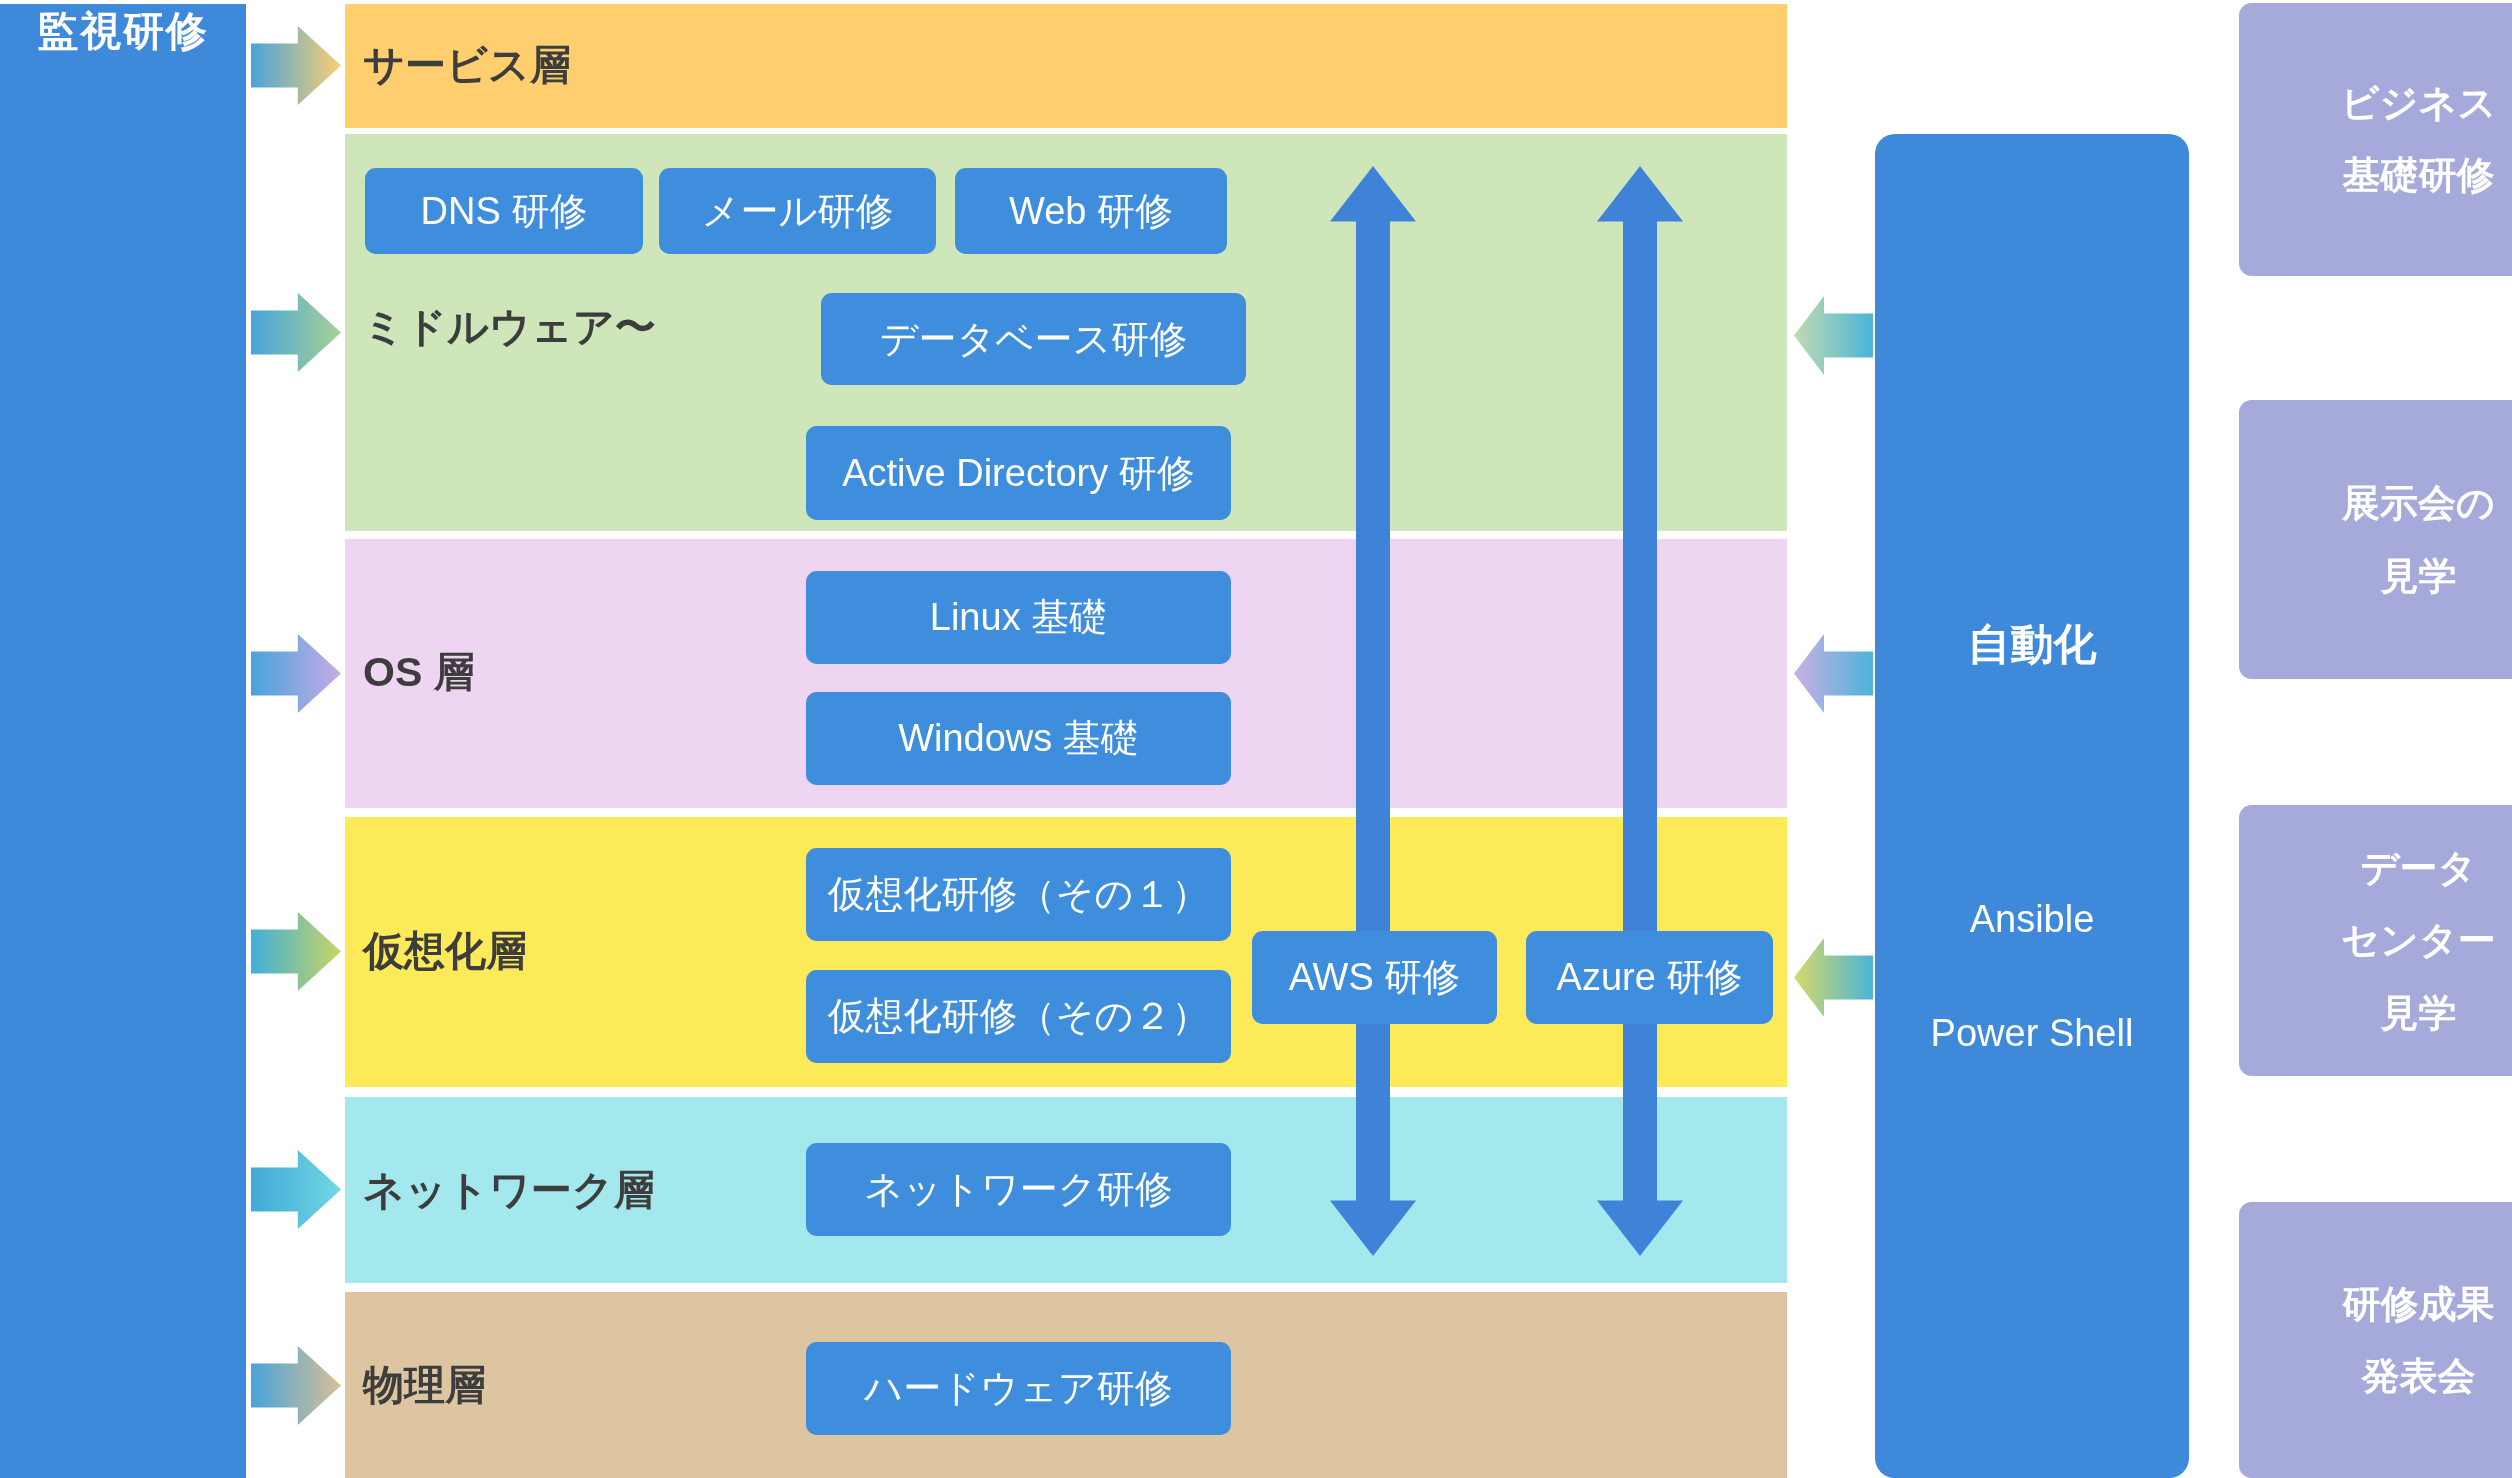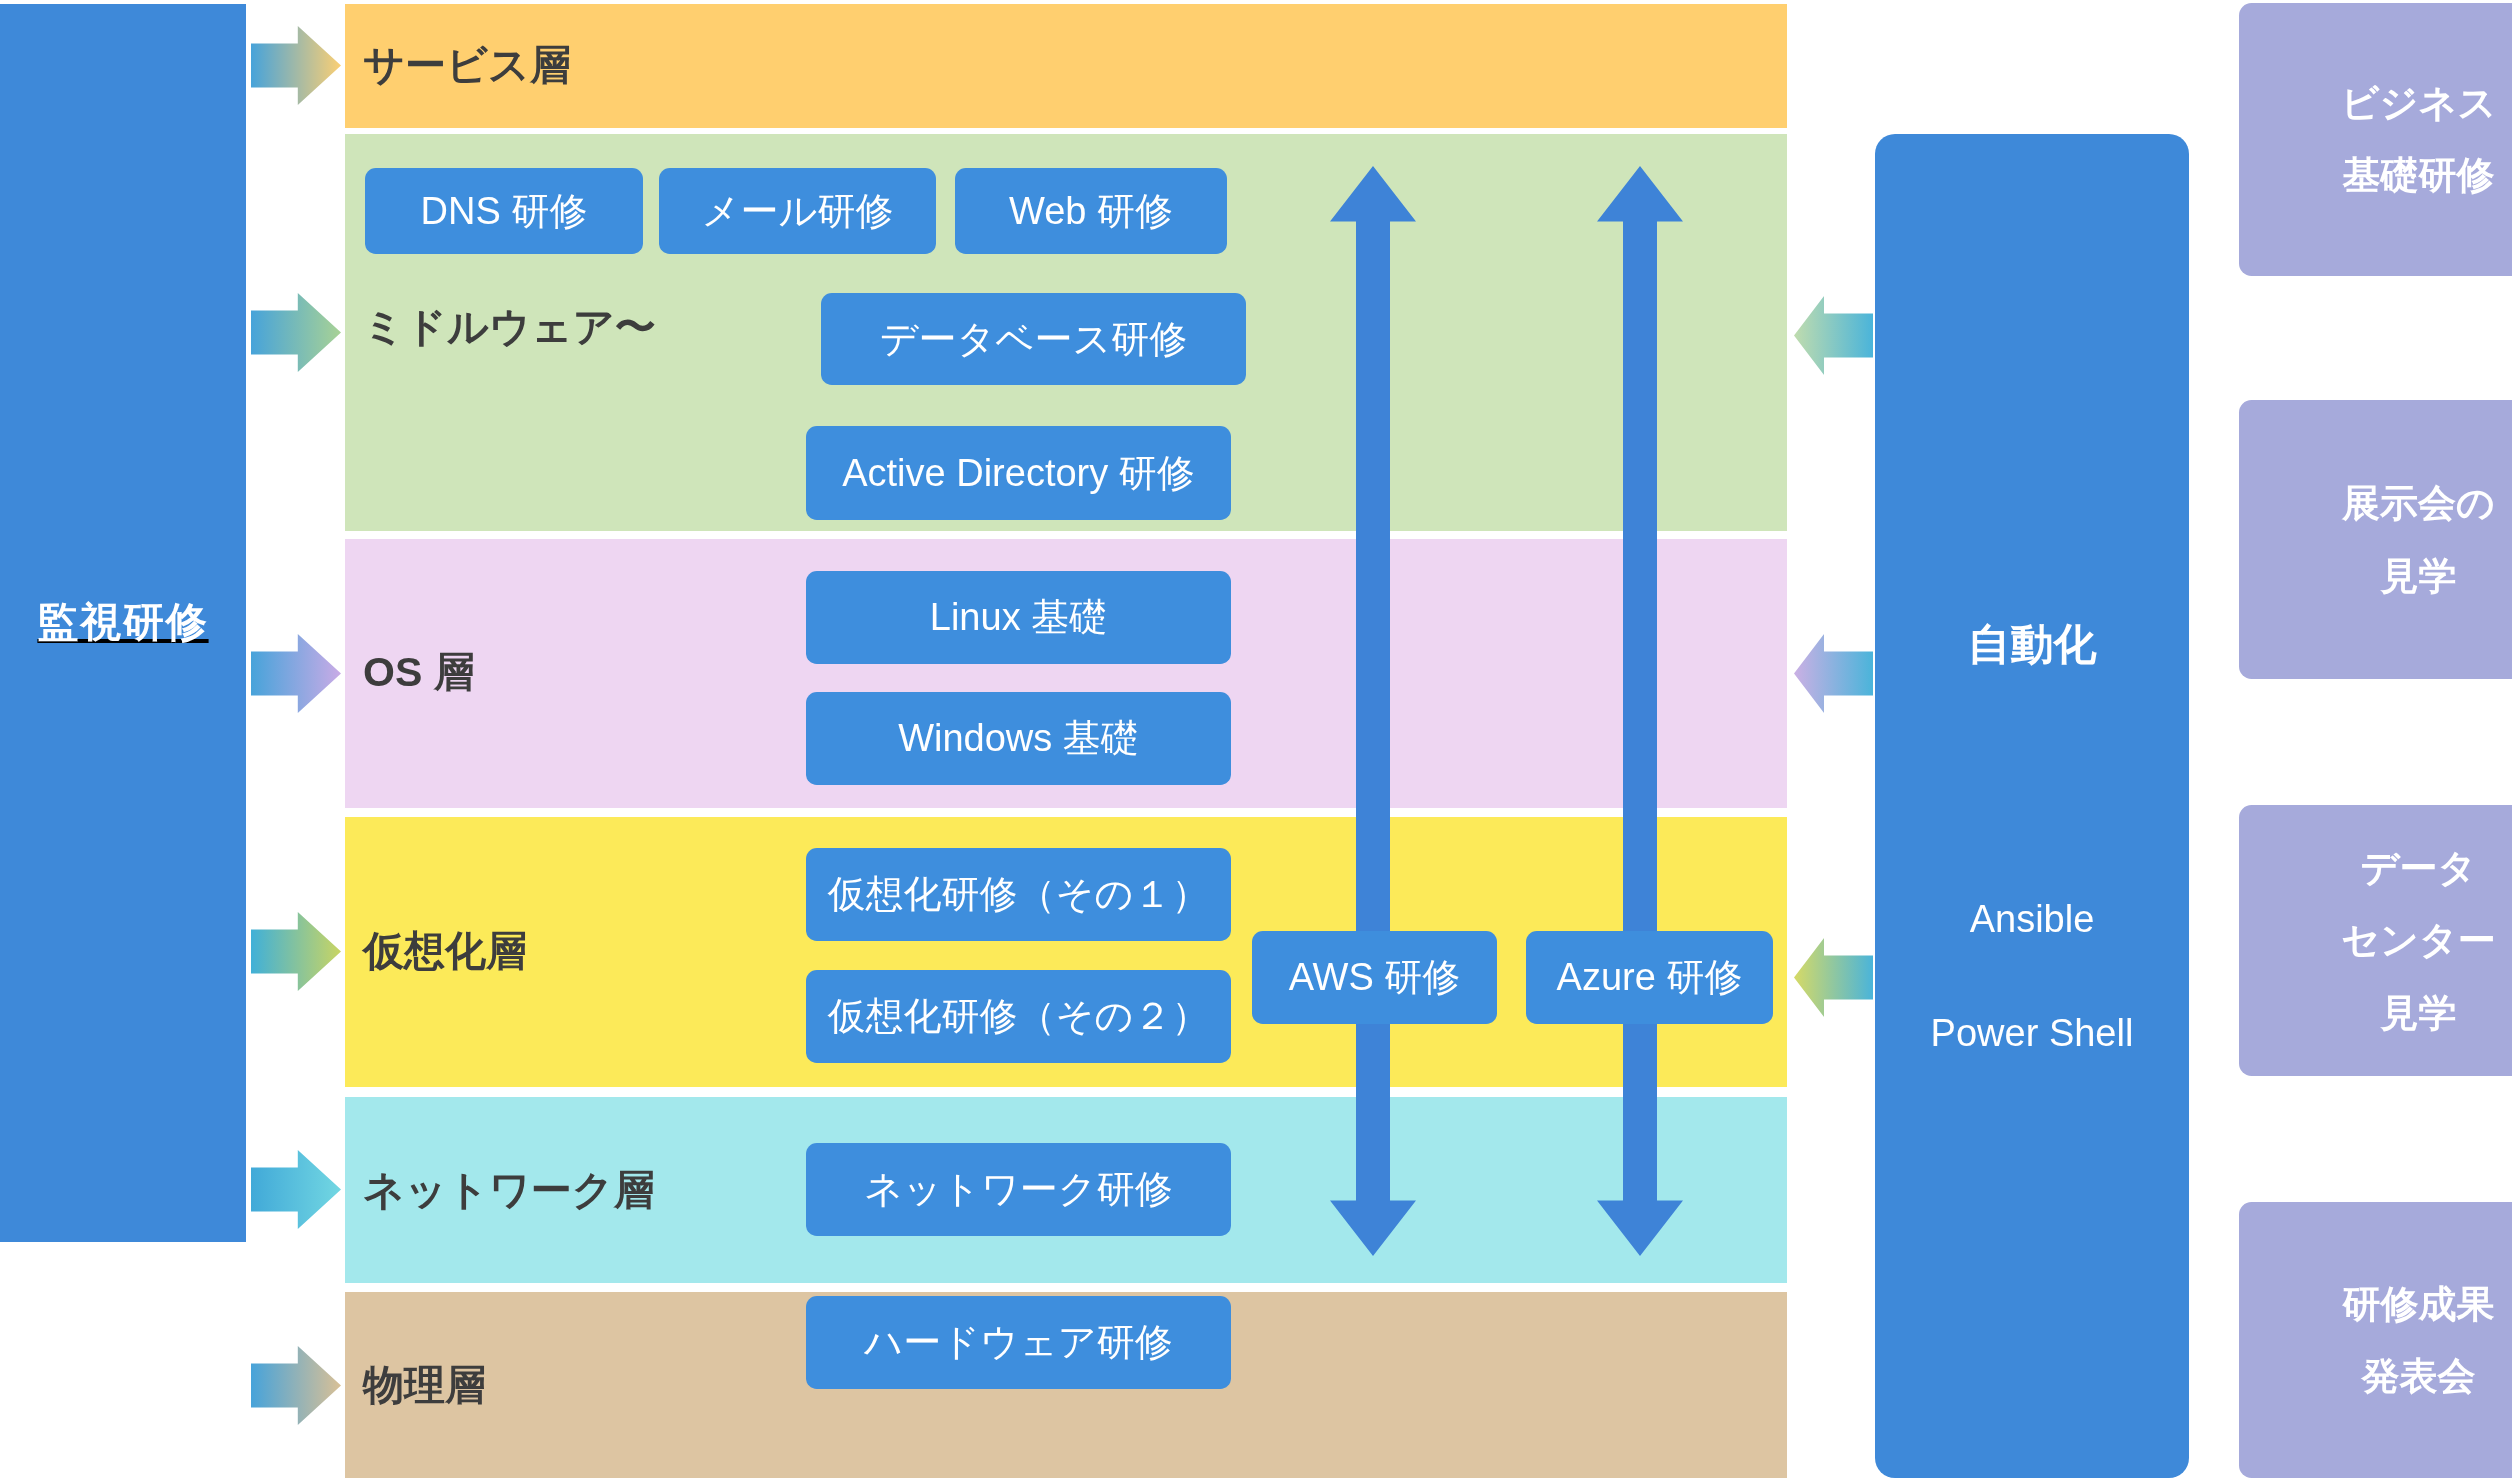--- a/index.html
+++ b/index.html
@@ -2,23 +2,23 @@
 <html style="--column_blue: #3e89d9; --button_blue: #3e8edd; --arrow_blue: #3e83d7; --service_band: #ffcf6f; --middleware_band: #cfe5ba; --os_band: #eed6f2; --virtualization_band: #fcea59; --network_band: #a3e8ec; --physical_band: #ddc5a2; --side_purple: #a6aadb; --label_dark: #3d3d3d;font-size:14.3px"><head>
 <meta charset="utf-8">
 <style>
   html,body{margin:0;padding:0;background:#ffffff;}
   .stage{
     position:relative;width:2512px;height:1478px;background:#ffffff;overflow:hidden;
     font-family:"Liberation Sans","DejaVu Sans",sans-serif;
   }
   
   .mon-col{
-    position:absolute;left:0px;top:3.6px;width:246px;height:1238px;
+    position:absolute;left:0px;top:3.6px;width:246px;height:1475px;
     background:var(--column_blue,#3e89d9);
-    display:flex;align-items:center;justify-content:center;text-decoration:underline;
+    display:flex;justify-content:center;
   }
   .mon-col .lbl{color:#fff;font-size:41px;font-weight:bold;letter-spacing:1.8px;white-space:nowrap;}
   
   .band{position:absolute;left:345px;width:1442px;}
   .band.service{top:3.6px;height:124px;background:var(--service_band,#ffcf6f);}
   .band.middleware{top:134px;height:397px;background:var(--middleware_band,#cfe5ba);}
   .band.os{top:539px;height:269px;background:var(--os_band,#eed6f2);}
   .band.virtualization{top:817px;height:270px;background:var(--virtualization_band,#fcea59);}
   .band.network{top:1097px;height:186px;background:var(--network_band,#a3e8ec);}
   .band.physical{top:1292px;height:186px;background:var(--physical_band,#ddc5a2);}
@@ -129,21 +129,21 @@
 
   <div class="btn" style="left:806px;top:571px;width:425px;height:93px;">Linux 基礎</div>
   <div class="btn" style="left:806px;top:692px;width:425px;height:93px;">Windows 基礎</div>
 
   <div class="btn" style="left:806px;top:848px;width:425px;height:93px;">仮想化研修（その１）</div>
   <div class="btn" style="left:806px;top:970px;width:425px;height:93px;">仮想化研修（その２）</div>
   <div class="btn" style="left:1252px;top:931px;width:245px;height:93px;">AWS 研修</div>
   <div class="btn" style="left:1526px;top:931px;width:247px;height:93px;">Azure 研修</div>
 
   <div class="btn" style="left:806px;top:1143px;width:425px;height:93px;">ネットワーク研修</div>
-  <div class="btn" style="left:806px;top:1296px;width:425px;height:93px;">ハードウェア研修</div>
+  <div class="btn" style="left:806px;top:1342px;width:425px;height:93px;">ハードウェア研修</div>
 
   <div class="arr-out middleware" style="top:296px;"></div>
   <div class="arr-out os" style="top:634px;"></div>
   <div class="arr-out virtualization" style="top:938px;"></div>
 
   <div class="auto-col">
     <div class="t auto-title">自動化</div>
     <div class="t auto-item1">Ansible</div>
     <div class="t auto-item2">Power Shell</div>
   </div>

